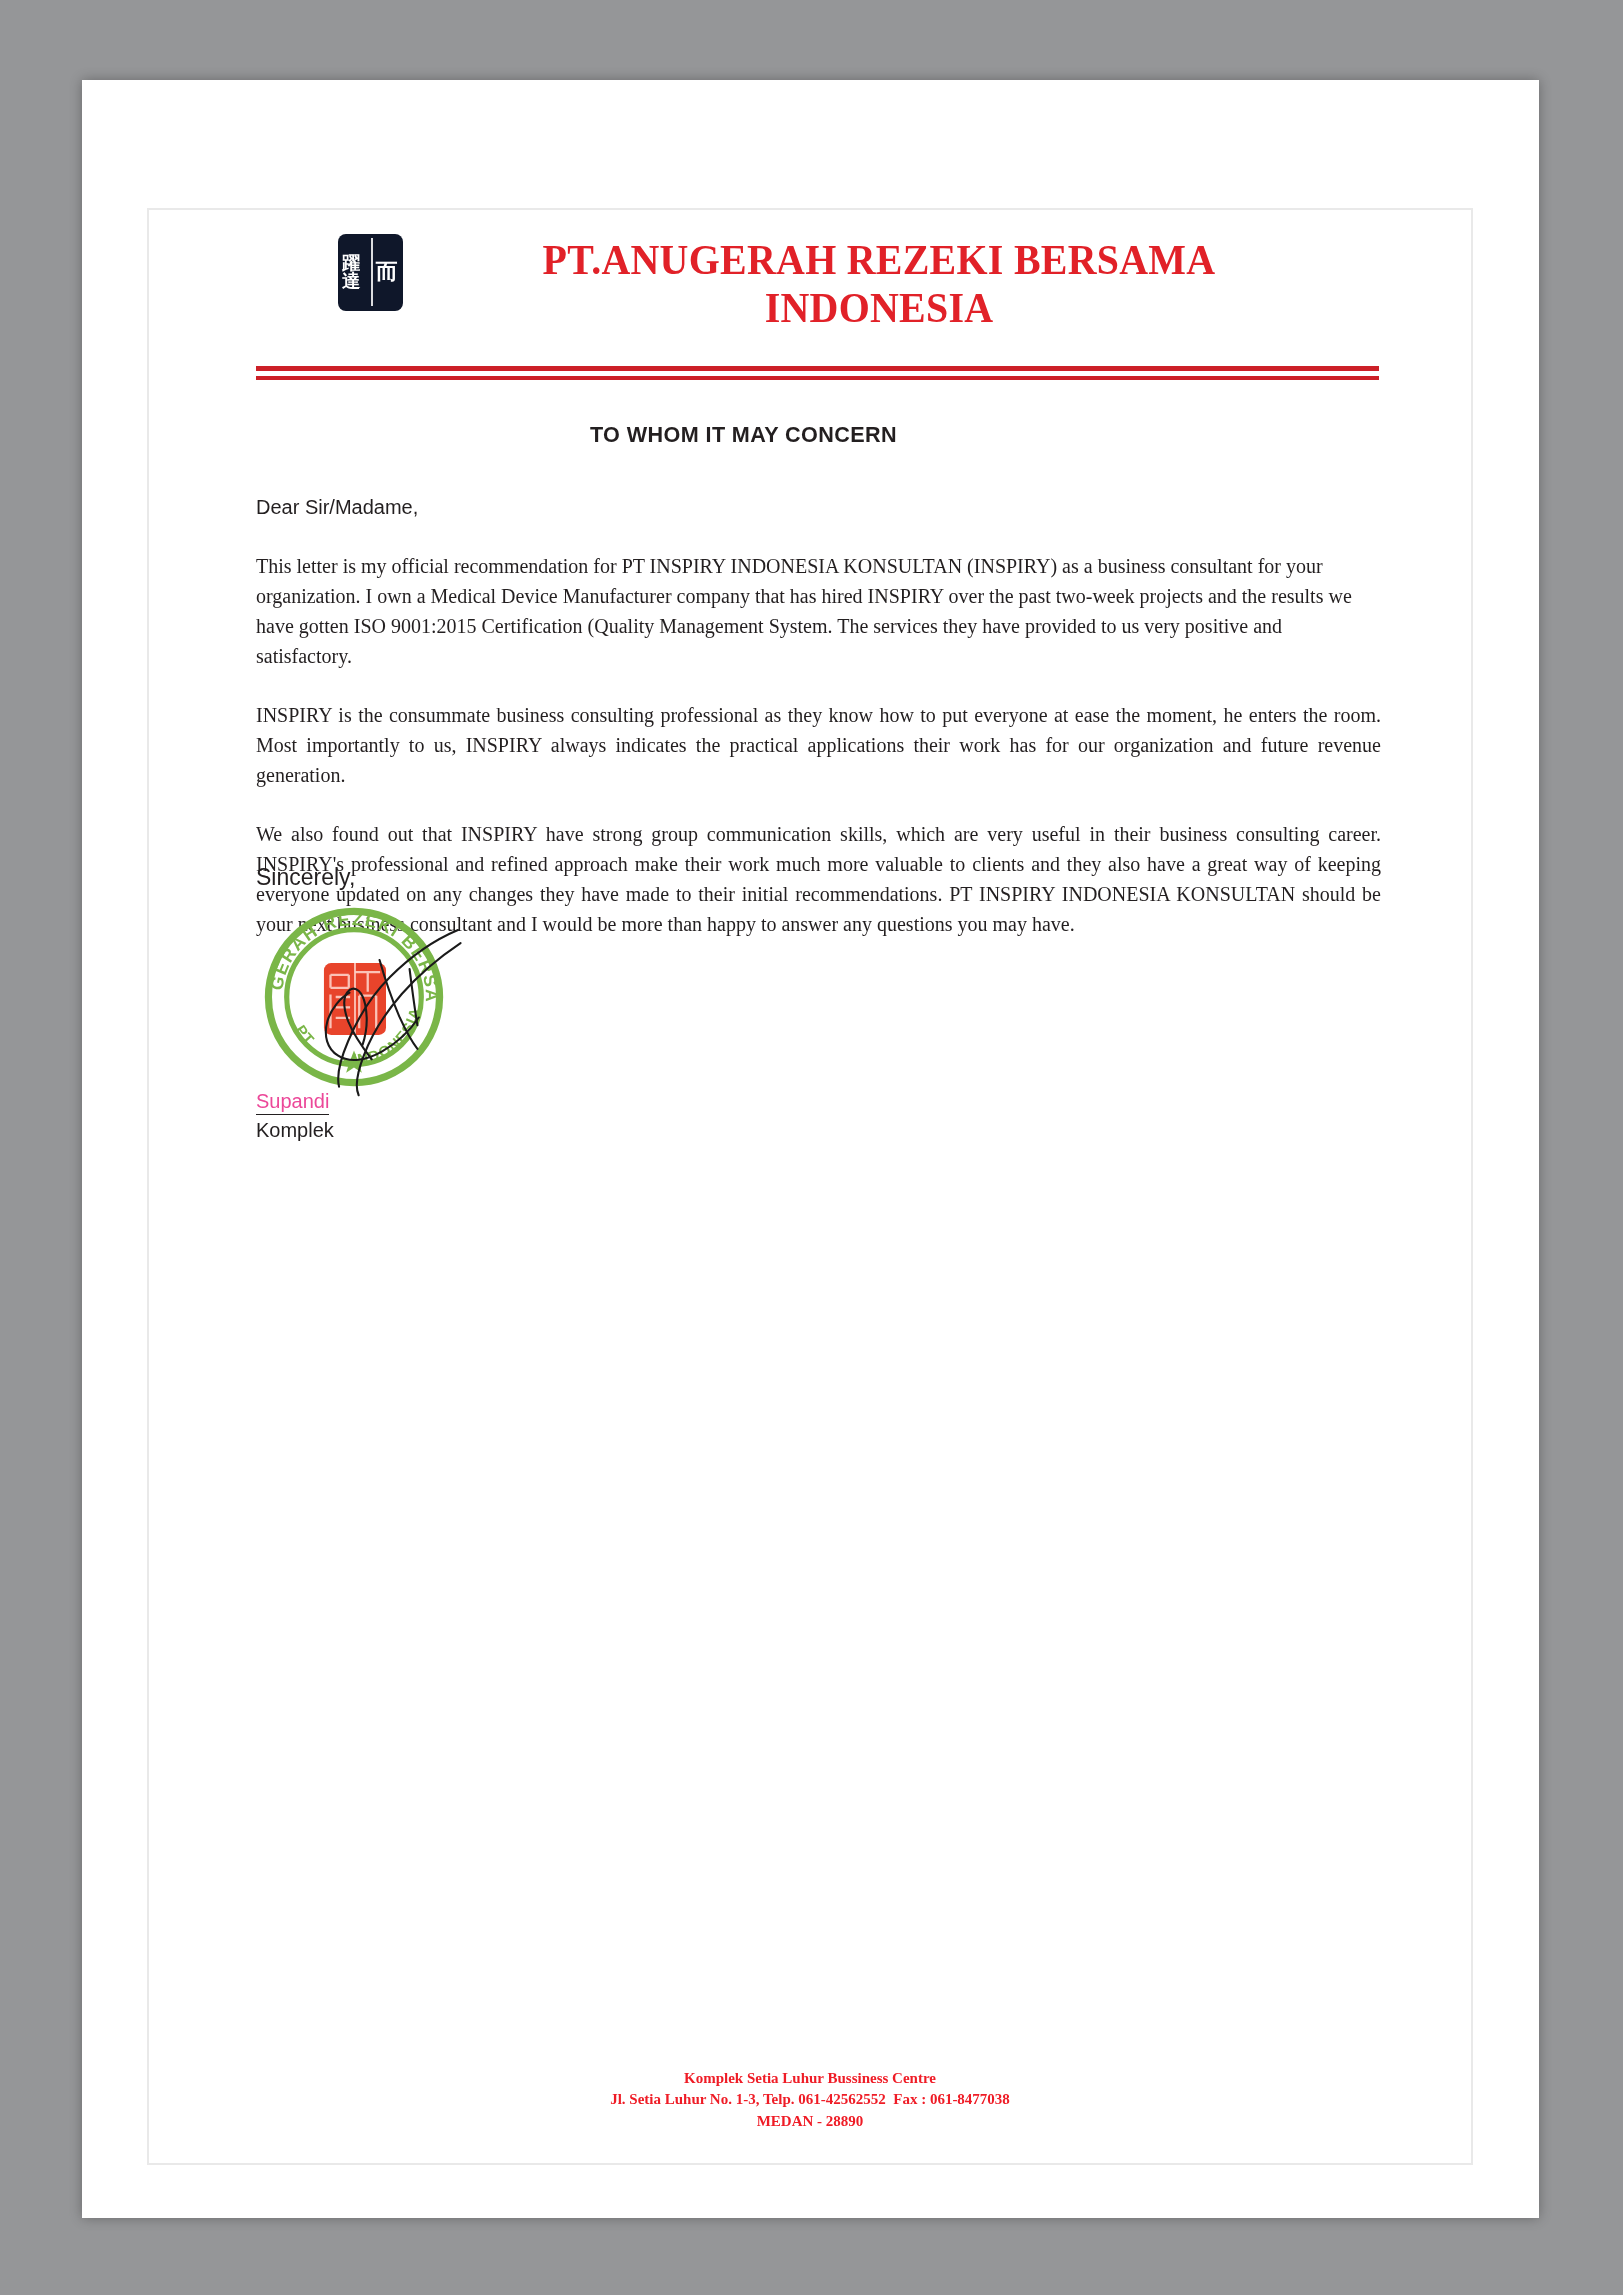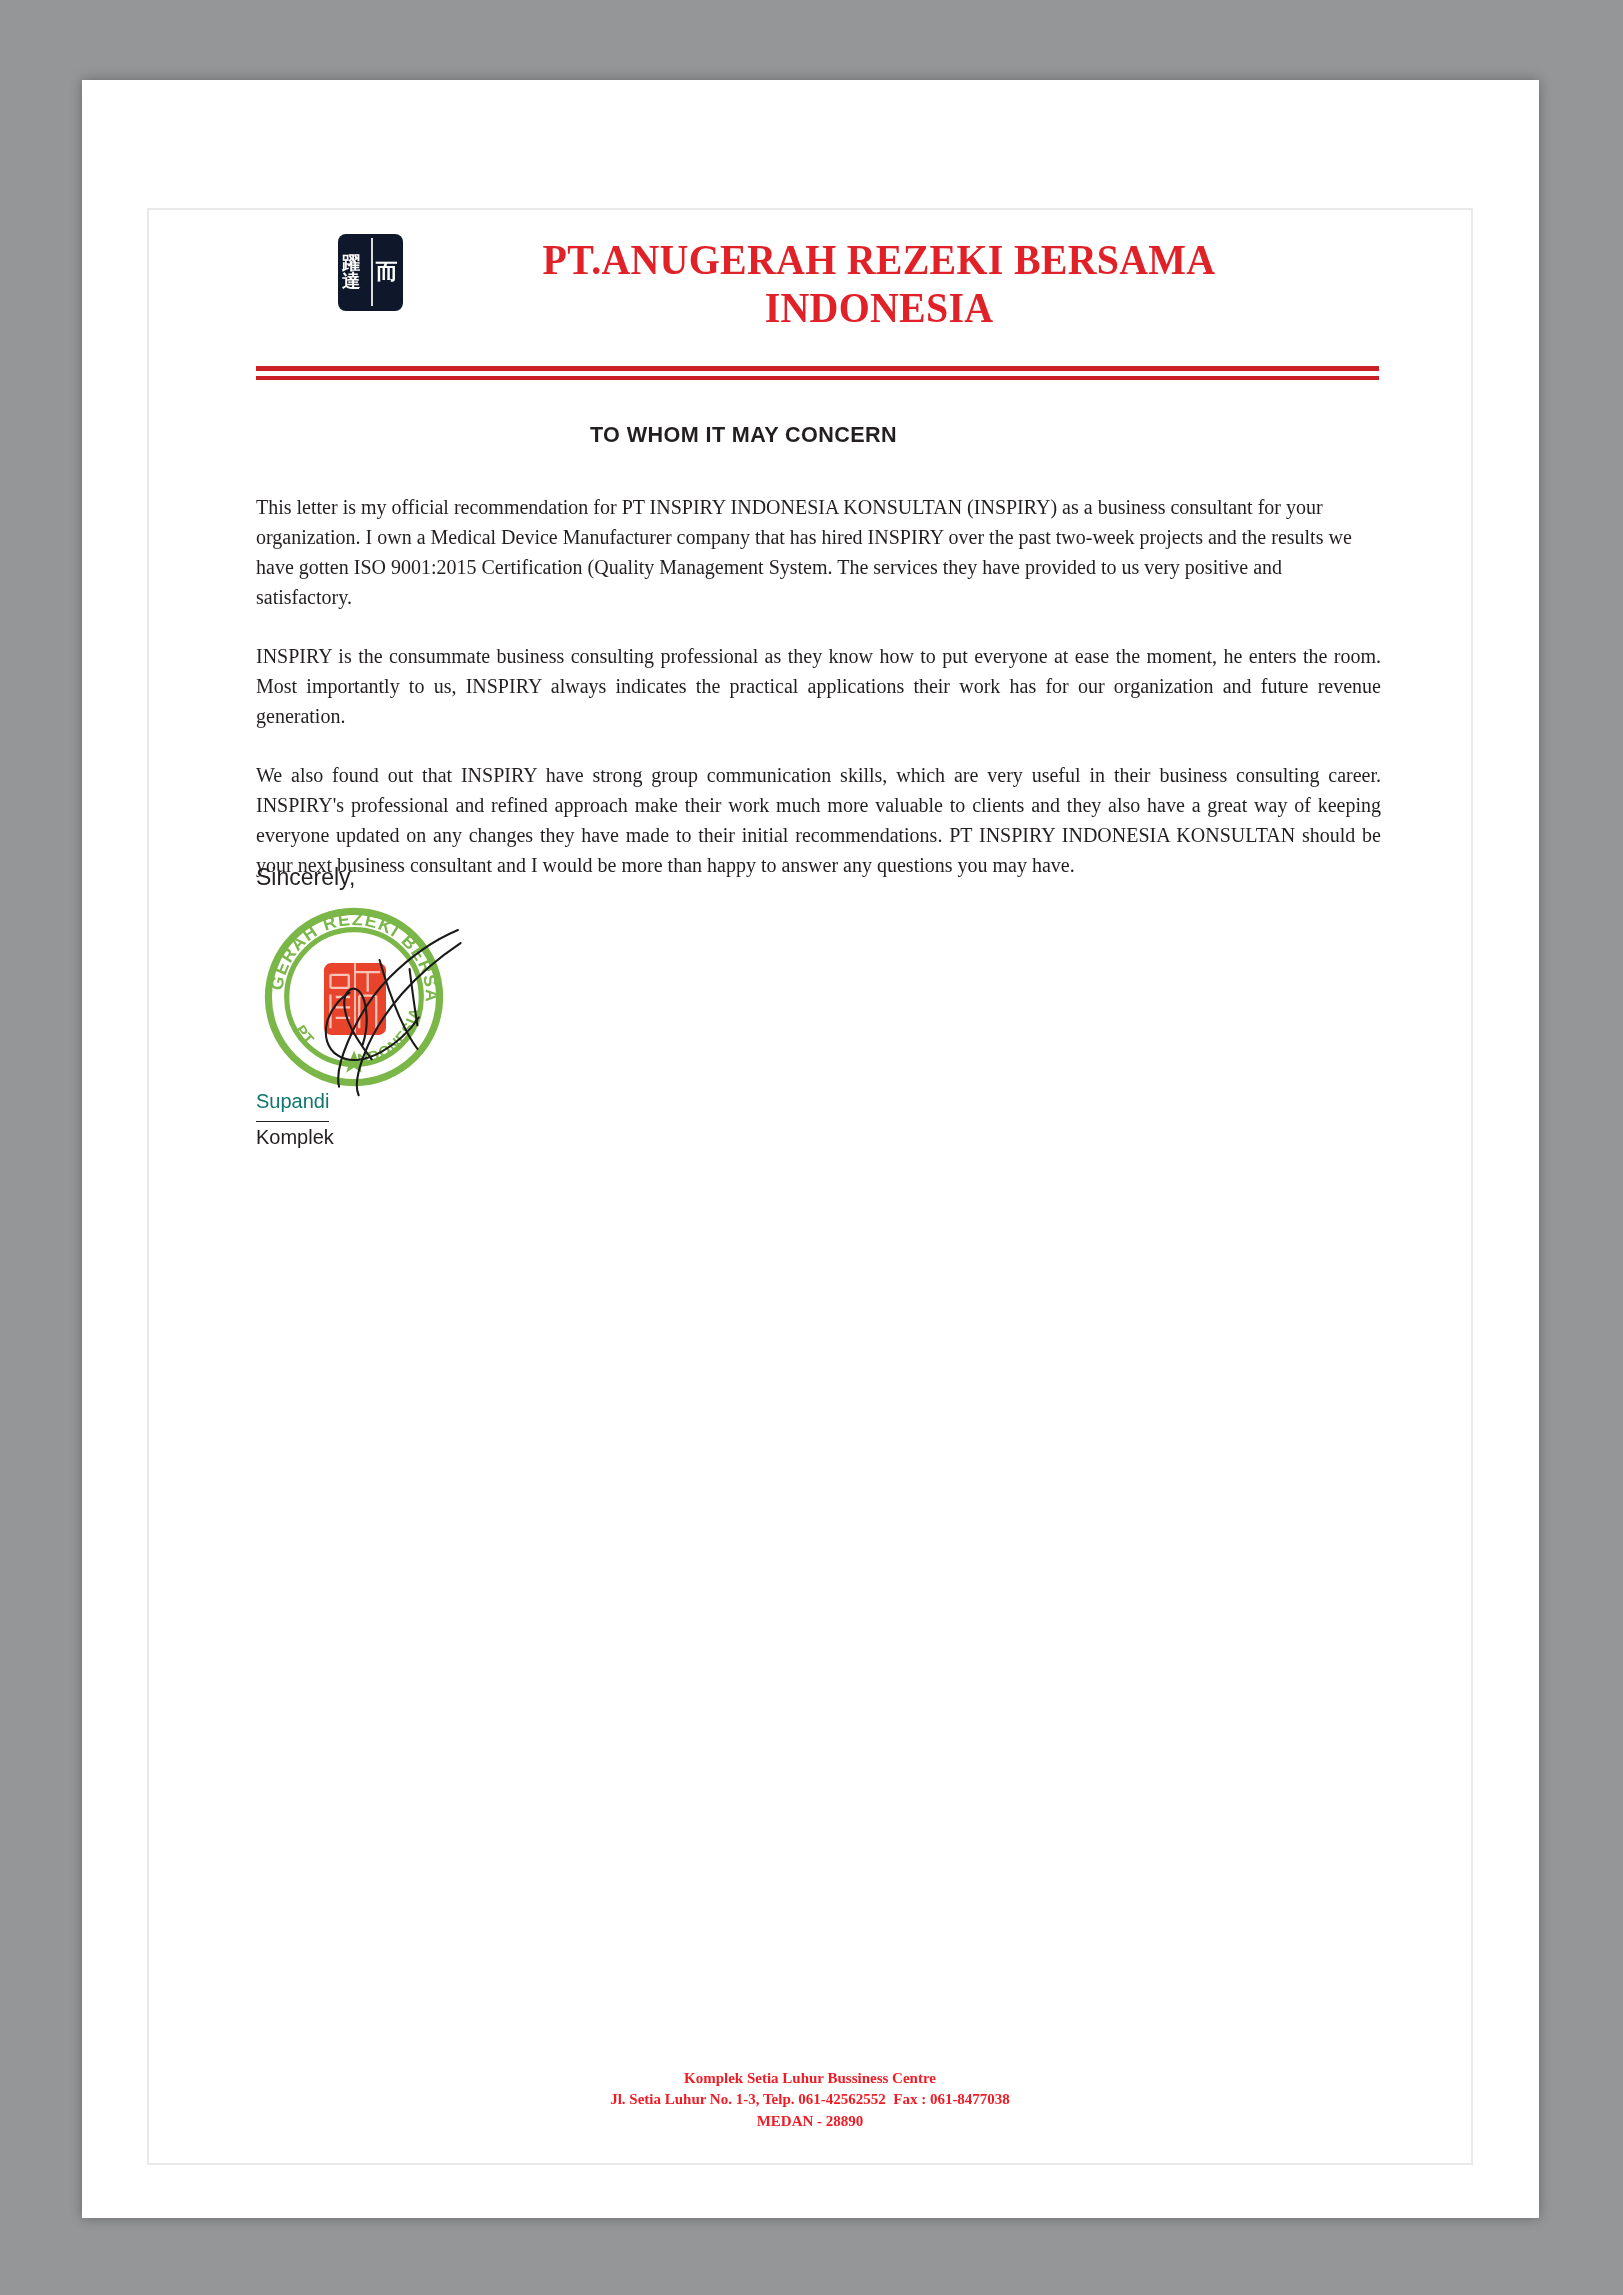--- a/index.html
+++ b/index.html
@@ -149,24 +149,24 @@
     position: relative;
     width: 196px;
     height: 196px;
   }
 
   .stamp-svg { position: absolute; left: 0; top: 0; }
   .sig-svg   { position: absolute; left: -6.5px; top: -3.3px; }
 
   .signer-name {
     font-size: 20px;
-    color: #0f766e;
+    color: #ec4899;
     display: inline-block;
     border-bottom: 1.3px solid #231f20;
-    padding-bottom: 8px;
+    padding-bottom: 1px;
     margin-top: -5.2px;
   }
   .signer-title {
     font-size: 20px;
     color: #231f20;
     margin-top: 3.9px;
   }
 
   
   .footer {
@@ -207,20 +207,21 @@
         <div class="gap"></div>
         <div class="r2"></div>
       </div>
     </div>
 
     <div class="content">
 
 
       <div class="subject-title">TO WHOM IT MAY CONCERN</div>
 
+      <div class="salutation">Dear Sir/Madame,</div>
 
       <p class="para ragged">This letter is my official recommendation for PT INSPIRY INDONESIA KONSULTAN (INSPIRY) as a business consultant for your organization. I own a Medical Device Manufacturer company that has hired INSPIRY over the past two-week projects and the results we have gotten ISO 9001:2015 Certification (Quality Management System. The services they have provided to us very positive and satisfactory.</p>
       <p class="para">INSPIRY is the consummate business consulting professional as they know how to put everyone at ease the moment, he enters the room. Most importantly to us, INSPIRY always indicates the practical applications their work has for our organization and future revenue generation.</p>
       <p class="para">We also found out that INSPIRY have strong group communication skills, which are very useful in their business consulting career. INSPIRY's professional and refined approach make their work much more valuable to clients and they also have a great way of keeping everyone updated on any changes they have made to their initial recommendations. PT INSPIRY INDONESIA KONSULTAN should be your next business consultant and I would be more than happy to answer any questions you may have.</p>
     </div>
 
     <div class="sign-block">
       <div class="sincerely">Sincerely,</div>
 
       <div class="stamp-area">

